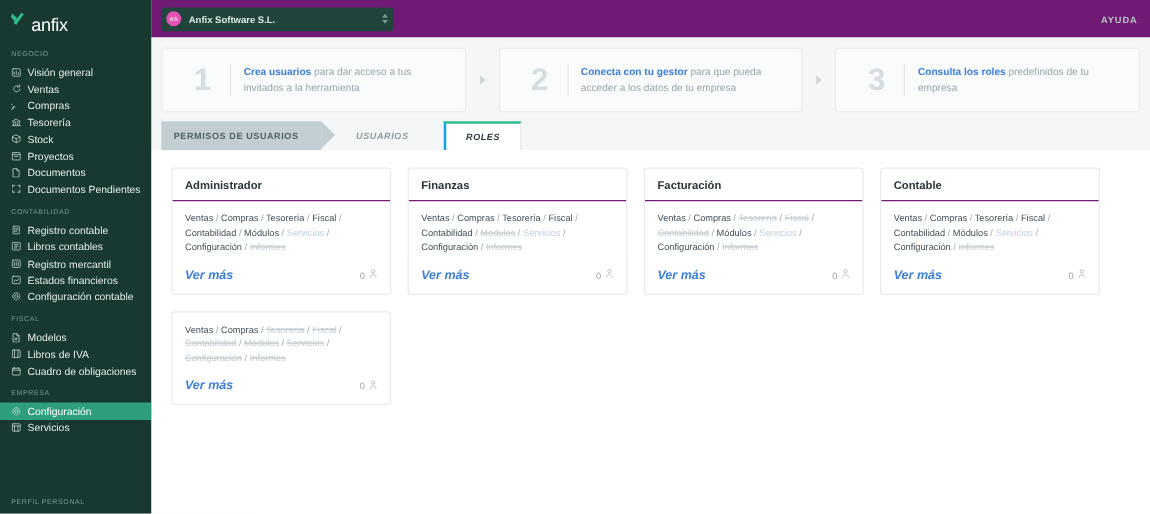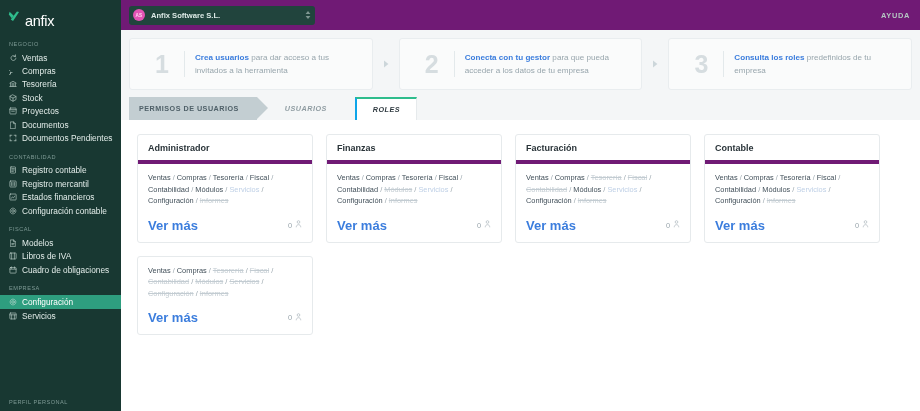--- a/index.html
+++ b/index.html
@@ -134,34 +134,34 @@
   .cards-wrap { flex: 1 1 auto; background: #ffffff; padding: 14px 0 0 0; overflow: hidden; }
   .cards-grid {
     display: flex; flex-wrap: wrap; gap: 13px; padding: 0 16px;
     align-content: flex-start;
   }
   .role-card {
     width: 176px; background: #ffffff; border: 1px solid #e6eaec;
     border-radius: 3px; overflow: hidden;
   }
   .role-head {
-    padding: 8px 10px 7px 10px; border-bottom: 4px solid #701a75;
+    padding: 8px 10px 7px 10px; border-bottom: 1px solid #701a75;
     font-size: 9px; font-weight: 700; color: #2a3439;
   }
   .role-body { padding: 8px 10px 6px 10px; }
   .perm-line { font-size: 7.4px; line-height: 11.5px; color: #42505a; }
   .perm.on { color: #42505a; }
   .perm.off { color: #c3ccd2; text-decoration: line-through; }
   .perm.muted { color: #bfd0e6; }
   .sep { color: #9aa6ad; }
   .role-foot {
     display: flex; align-items: center; justify-content: space-between;
     padding: 5px 10px 9px 10px;
   }
-  .more-link { color: #3b7ddd; font-size: 13px; font-weight: 700; cursor: pointer; }
+  .more-link { color: #3b7ddd; font-size: 10px; font-weight: 700; cursor: pointer; font-style: italic; }
   .count-box { display: flex; align-items: center; gap: 3px; color: #9aa6ad; font-size: 7.4px; }
 </style>
 </head>
 <body>
 
 <div class="app">
 
   <aside class="sidebar">
     <div class="logo-row">
       <span class="logo-mark">
@@ -171,20 +171,29 @@
         </svg>
       </span>
       <span class="logo-text">anfix</span>
     </div>
     <nav id="sidebar-nav">
         <div class="nav-group">
           <div class="group-label">NEGOCIO</div>
           <div class="nav-item">
             <span class="nav-ico">
               <svg viewBox="0 0 14 14" width="8" height="8">
+                <rect x="1.5" y="1.8" width="11" height="10.4" rx="1.2" stroke="#cfe0da" stroke-width="1.1" fill="none" stroke-linejoin="round" stroke-linecap="round"></rect>
+                <path d="M4 9.6V6.4M7 9.6V4.6M10 9.6V7.4" stroke="#cfe0da" stroke-width="1.1" fill="none" stroke-linejoin="round" stroke-linecap="round"></path>
+              </svg>
+            </span>
+            <span>Visión general</span>
+          </div>
+          <div class="nav-item">
+            <span class="nav-ico">
+              <svg viewBox="0 0 14 14" width="8" height="8">
                 <path d="M11 4.2a4.3 4.3 0 1 0 1.1 3" stroke="#cfe0da" stroke-width="1.1" fill="none" stroke-linejoin="round" stroke-linecap="round"></path>
                 <path d="M11.4 1.6v2.8H8.6" stroke="#cfe0da" stroke-width="1.1" fill="none" stroke-linejoin="round" stroke-linecap="round"></path>
               </svg>
             </span>
             <span>Ventas</span>
           </div>
           <div class="nav-item">
             <span class="nav-ico">
               <svg viewBox="0 0 14 14" width="8" height="8">
                 <path d="M3 9.8a4.3 4.3 0 1 1-1.1-3" stroke="#cfe0da" stroke-width="1.1" fill="none" stroke-linejoin="round" stroke-linecap="round"></path>
@@ -241,20 +250,29 @@
         <div class="nav-group">
           <div class="group-label">CONTABILIDAD</div>
           <div class="nav-item">
             <span class="nav-ico">
               <svg viewBox="0 0 14 14" width="8" height="8">
                 <rect x="2.6" y="1.6" width="8.8" height="10.8" rx="1" stroke="#cfe0da" stroke-width="1.1" fill="none" stroke-linejoin="round" stroke-linecap="round"></rect>
                 <path d="M4.6 4.6h4.8M4.6 7h4.8M4.6 9.4h3" stroke="#cfe0da" stroke-width="1.1" fill="none" stroke-linejoin="round" stroke-linecap="round"></path>
               </svg>
             </span>
             <span>Registro contable</span>
+          </div>
+          <div class="nav-item">
+            <span class="nav-ico">
+              <svg viewBox="0 0 14 14" width="8" height="8">
+                <rect x="1.5" y="1.8" width="11" height="10.4" rx="1.2" stroke="#cfe0da" stroke-width="1.1" fill="none" stroke-linejoin="round" stroke-linecap="round"></rect>
+                <path d="M4.4 4.6h5.2M4.4 7h5.2M4.4 9.4h3.4" stroke="#cfe0da" stroke-width="1.1" fill="none" stroke-linejoin="round" stroke-linecap="round"></path>
+              </svg>
+            </span>
+            <span>Libros contables</span>
           </div>
           <div class="nav-item">
             <span class="nav-ico">
               <svg viewBox="0 0 14 14" width="8" height="8">
                 <rect x="1.5" y="1.8" width="11" height="10.4" rx="1.2" stroke="#cfe0da" stroke-width="1.1" fill="none" stroke-linejoin="round" stroke-linecap="round"></rect>
                 <path d="M4.2 4.4v5.2M7 4.4v5.2M9.8 4.4v5.2" stroke="#cfe0da" stroke-width="1.1" fill="none" stroke-linejoin="round" stroke-linecap="round"></path>
               </svg>
             </span>
             <span>Registro mercantil</span>
           </div>

